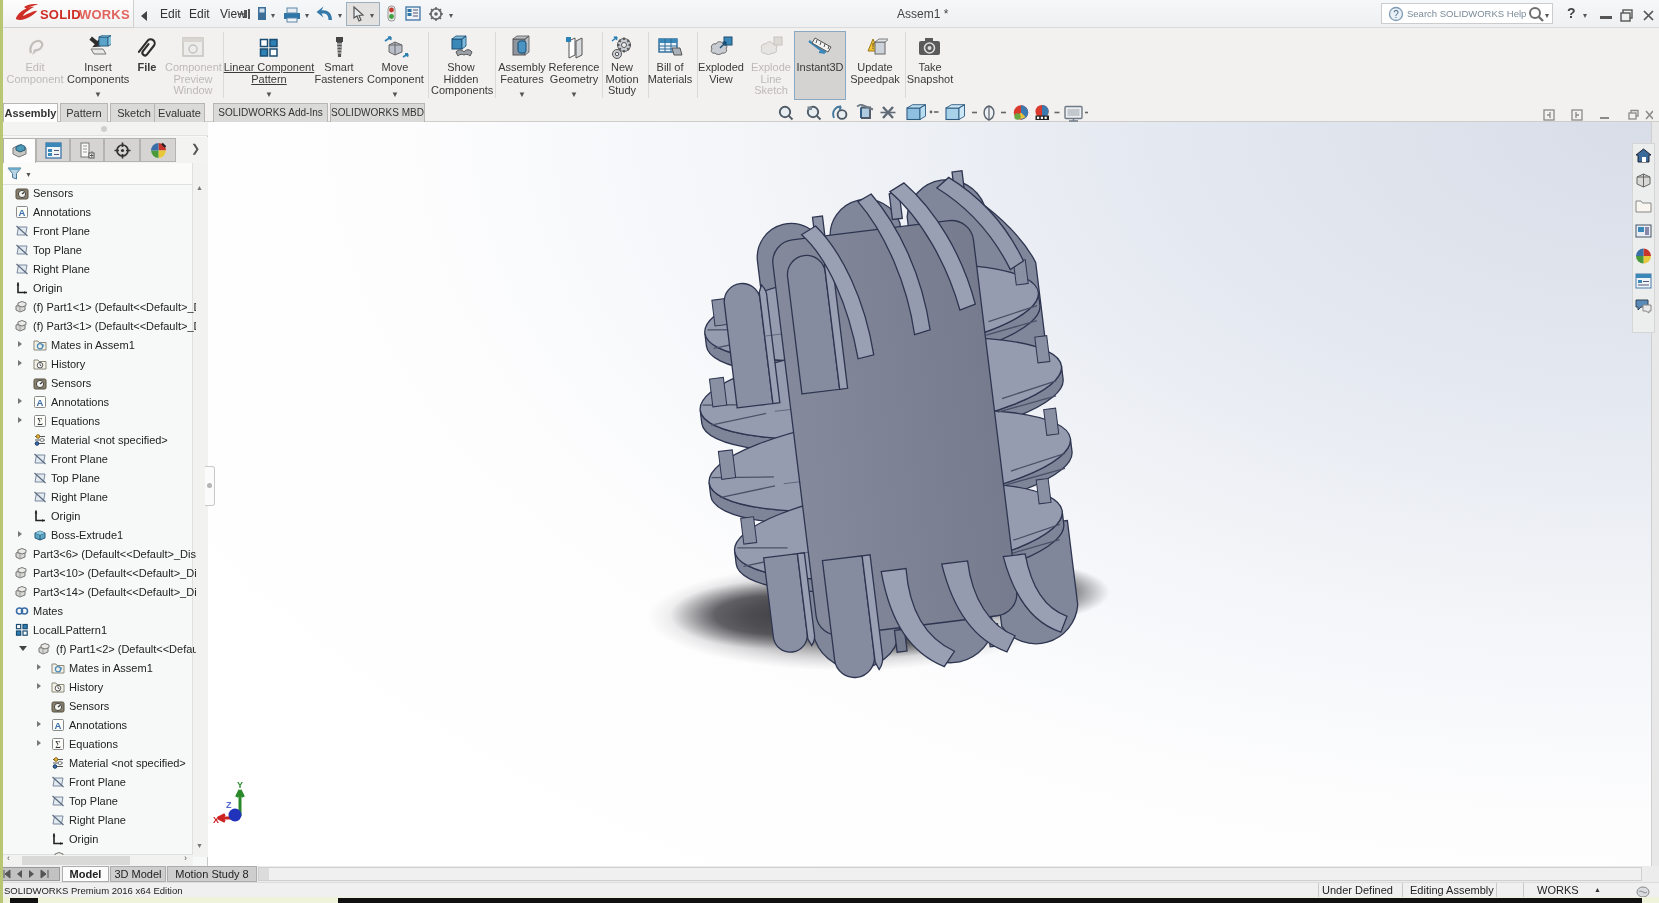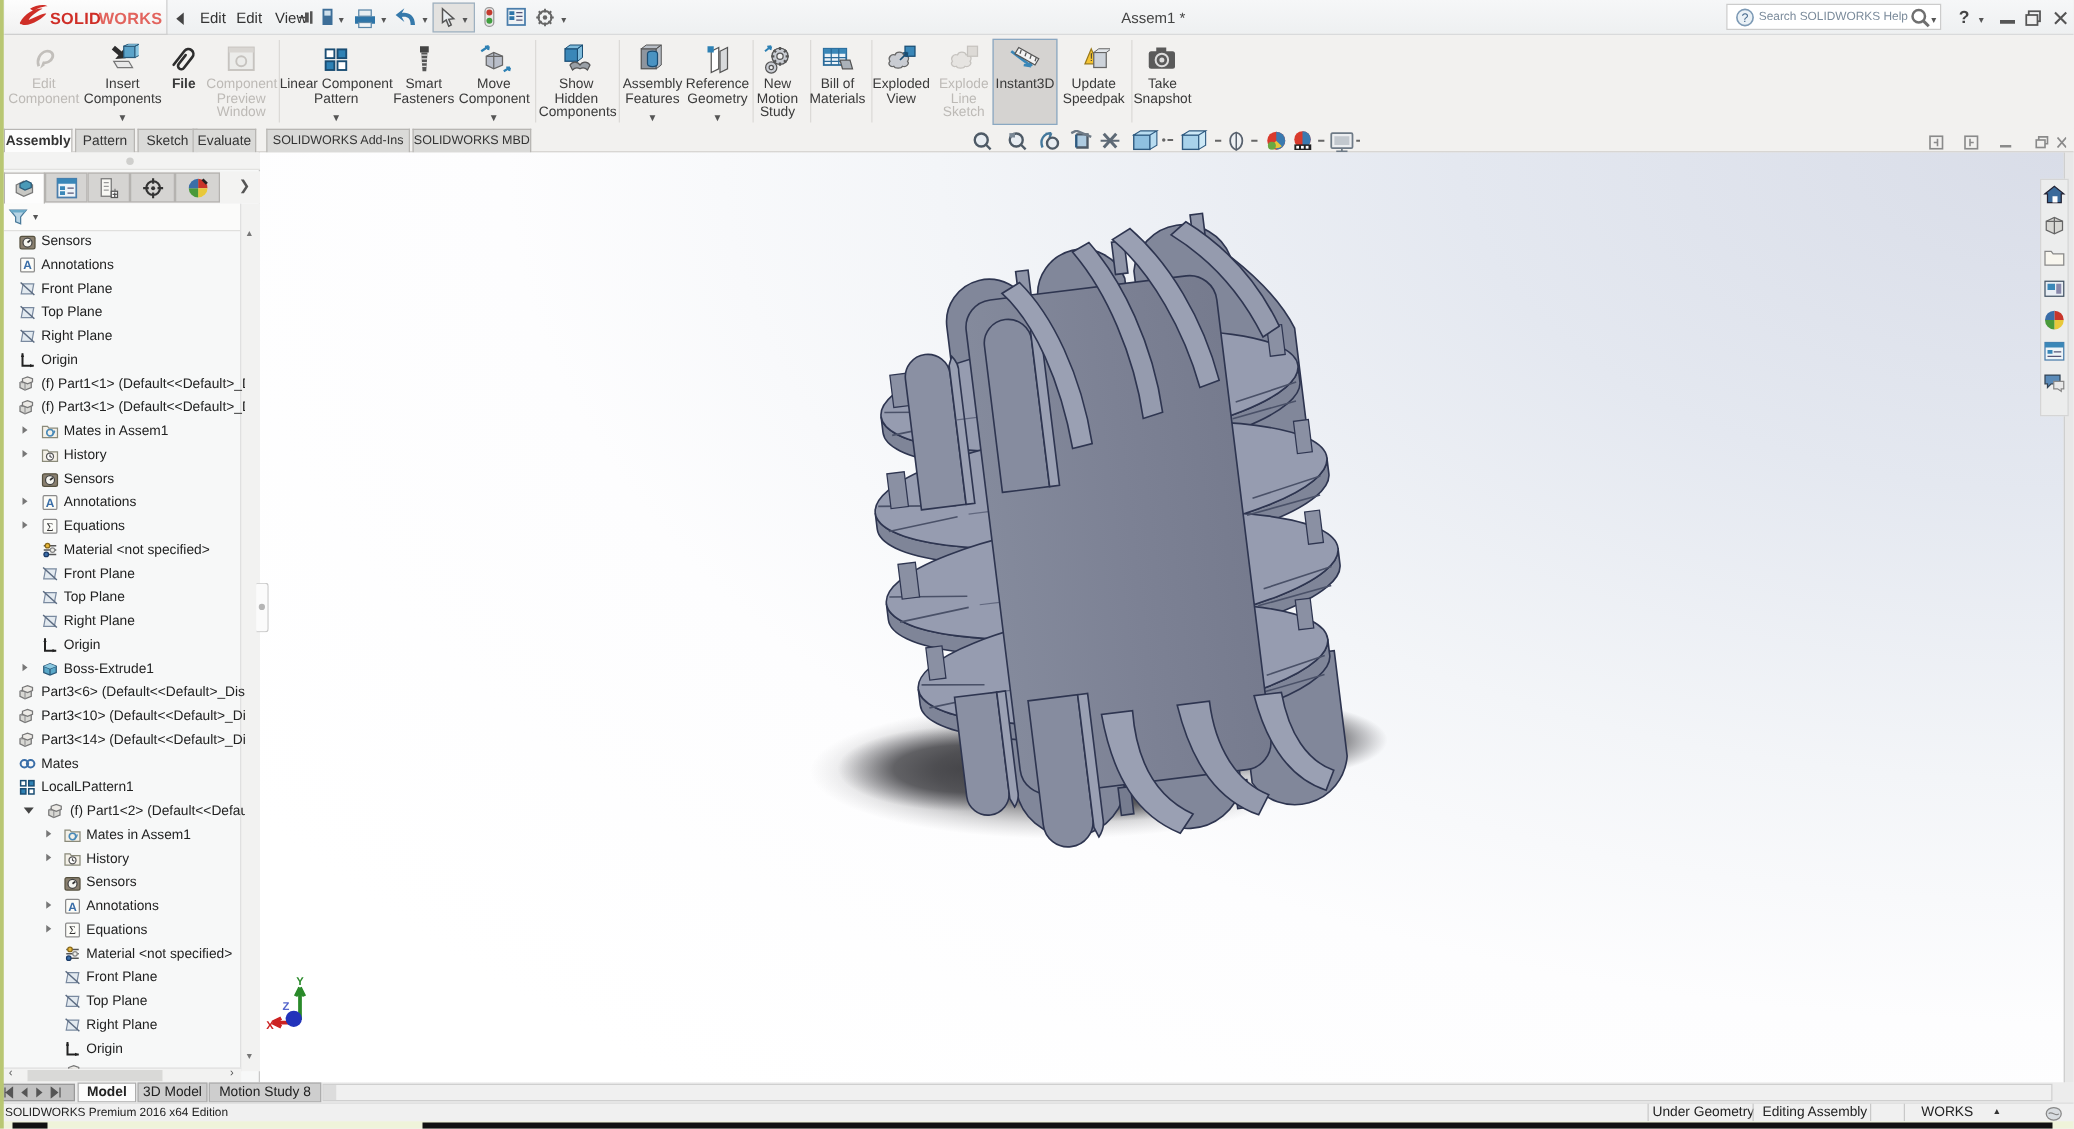--- a/index.html
+++ b/index.html
@@ -166,21 +166,21 @@
       <div class="lbl">Component<br>Preview<br>Window</div>
     </div>
 <div class="rsep" style="left:223px;"></div>
 <div class="rbtn" style="left:221px;width:96px;">
       <svg width="22" height="24" style="top:9px;">
         <rect x="2.5" y="2.5" width="7" height="7" fill="#fff" stroke="#1a4d73" stroke-width="1.5"></rect>
         <rect x="12" y="2.5" width="7" height="7" fill="#2e81b4" stroke="#1a4d73" stroke-width="1.5"></rect>
         <rect x="2.5" y="12" width="7" height="7" fill="#2e81b4" stroke="#1a4d73" stroke-width="1.5"></rect>
         <rect x="12" y="12" width="7" height="7" fill="#fff" stroke="#1a4d73" stroke-width="1.5"></rect>
       </svg>
-      <div class="lbl" style="white-space:nowrap;">Linear Component<br>Pattern</div>
+      <div class="lbl" style="white-space:nowrap;text-decoration:underline;">Linear Component<br>Pattern</div>
       <div class="caret">▼</div>
     </div>
 <div class="rbtn" style="left:313px;width:52px;">
       <svg width="26" height="26">
         <rect x="10" y="2" width="7" height="5" fill="#444"></rect>
         <path d="M11 7 L16 7 L15 22 L12 22 Z" fill="#555"></path>
         <path d="M11 9 L16 9 M11 12 L15.7 12 M11.3 15 L15.5 15 M11.5 18 L15.3 18" stroke="#ddd" stroke-width="1"></path>
       </svg>
       <div class="lbl">Smart<br>Fasteners</div>
     </div>
@@ -887,21 +887,21 @@
 </svg>
 <div class="btab active" style="left:62px;width:47px;">Model</div>
 <div class="btab" style="left:110px;width:56px;">3D Model</div>
 <div class="btab" style="left:167px;width:90px;">Motion Study 8</div>
 <div class="abs" style="left:258px;top:1px;width:1384px;height:14px;background:#f0f0f0;border:1px solid #cfcfcf;"></div>
 <div class="abs" style="left:259px;top:2px;width:10px;height:12px;background:#dcdcdc;"></div>
 </div>
 
 <div id="statusbar" class="abs"></div>
 <div class="abs" style="left:4px;top:885px;font-size:9.5px;color:#222;">SOLIDWORKS Premium 2016 x64 Edition</div>
-<div class="abs" style="left:1322px;top:884px;font-size:11px;color:#222;">Under Geometry</div>
+<div class="abs" style="left:1322px;top:884px;font-size:11px;color:#222;">Under Defined</div>
 <div class="abs" style="left:1410px;top:884px;font-size:11px;color:#222;">Editing Assembly</div>
 <div class="abs" style="left:1537px;top:884px;font-size:11px;color:#222;">WORKS</div>
 <div class="abs" style="left:1594px;top:886px;font-size:7px;color:#333;">▲</div>
 <div class="abs" style="left:1318px;top:883px;width:1px;height:14px;background:#c9c9c9;"></div>
 <div class="abs" style="left:1402px;top:883px;width:1px;height:14px;background:#c9c9c9;"></div>
 <div class="abs" style="left:1496px;top:883px;width:1px;height:14px;background:#c9c9c9;"></div>
 <div class="abs" style="left:1523px;top:883px;width:1px;height:14px;background:#c9c9c9;"></div>
 <div class="abs" style="left:1636px;top:884px;"><svg width="14" height="12">
       <ellipse cx="7" cy="6" rx="6" ry="5" fill="#d8dce0" stroke="#888"></ellipse>
       <path d="M3 6 C5 3,9 9,11 6" stroke="#888" fill="none"></path>

